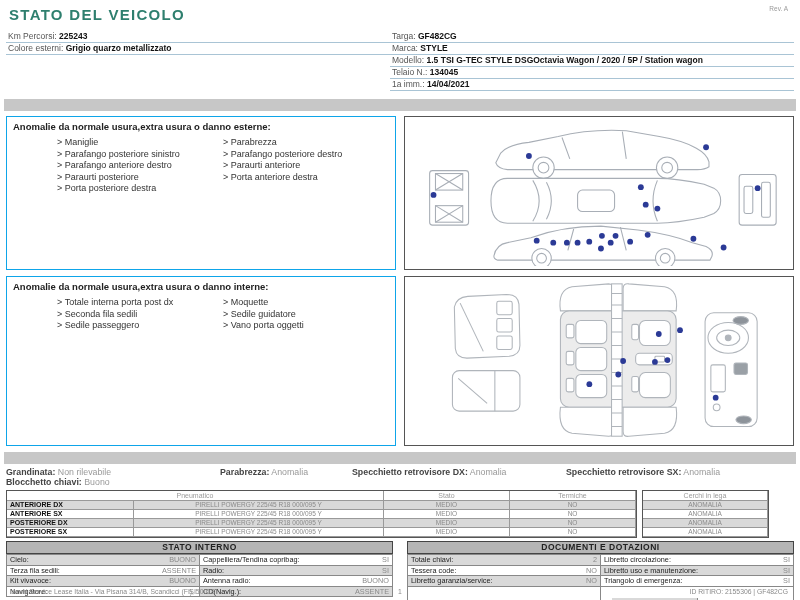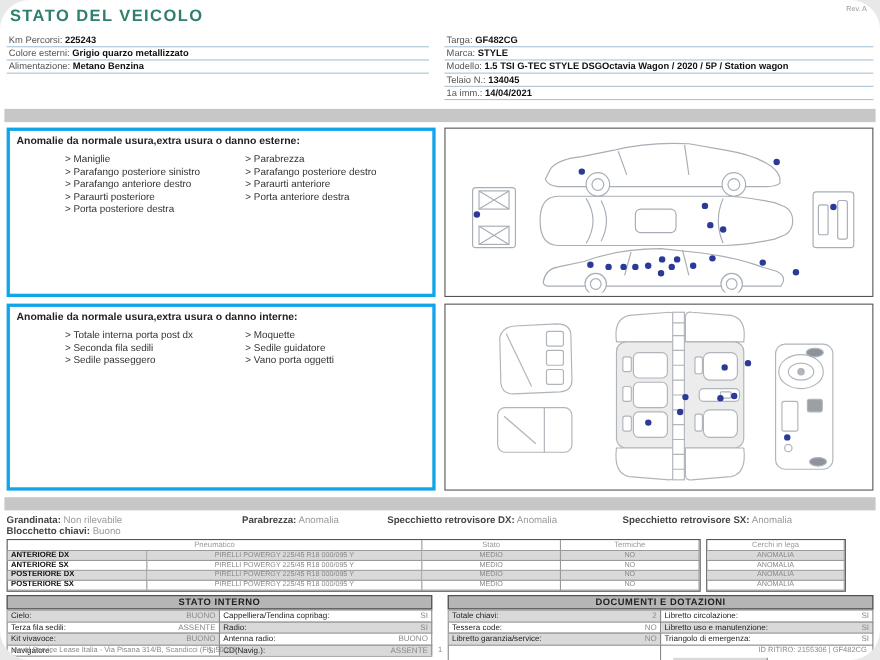--- a/index.html
+++ b/index.html
@@ -1,32 +1,32 @@
 <!DOCTYPE html>
 <html><head>
 <meta charset="utf-8">
 <style>
   html,body{margin:0;padding:0;background:#e8e8e8;}
   .page{position:relative;width:800px;height:600px;background:#fff;overflow:hidden;
-        font-family:"Liberation Sans", sans-serif;color:#222;border-radius:27px;}
+        font-family:"Liberation Sans", sans-serif;color:#222;}
   
   .rev{position:absolute;top:5px;right:12px;font-size:6.5px;color:#999;}
   h1.title{font-size:15px;font-weight:bold;color:#2e7f6e;letter-spacing:1.3px;margin:6px 0 8px 9px;}
-  .head{display:flex;gap:14px;margin:0 6px;}
+  .head{display:flex;margin:0 6px;}
   .hcol-l{width:384px;}
   .hcol-r{flex:1;}
   .field{font-size:8.5px;line-height:11px;border-bottom:1px solid #a9c4d5;padding:0 2px;}
   .flabel{color:#555;}
   .fvalue{font-weight:bold;color:#111;}
   
   .bar{height:12px;background:#c7c7c7;margin:8px 4px 5px;}
   .bar2{height:12px;background:#c7c7c7;margin:4px 4px 3px;}
   
   .sect{display:flex;gap:8px;margin:0 6px 6px;}
-  .txt-box{width:390px;min-width:390px;border:3px solid #0ea5e9;box-sizing:border-box;padding:4px 6px;}
+  .txt-box{width:390px;min-width:390px;border:1px solid #0ea5e9;box-sizing:border-box;padding:4px 6px;}
   .diag-box{flex:1;border:1px solid #555;box-sizing:border-box;display:flex;align-items:center;justify-content:center;}
   .h154{height:154px;} .h170{height:170px;}
   .anom-title{font-size:9.5px;font-weight:bold;margin-bottom:5px;}
   .anom-cols{display:flex;font-size:9px;line-height:11.5px;color:#333;margin-left:44px;}
   .anom-col{width:50%;}
   .anom-item::before{content:">\00a0 ";}
   
   .summary{margin:0 6px;font-size:8.8px;line-height:10px;}
   .sum-row{display:flex;}
   .sum-item .slabel{color:#444;font-weight:bold;}
@@ -71,24 +71,20 @@
 
   <div class="head">
     <div class="hcol-l">
       <div class="field">
         <span class="flabel">Km Percorsi:</span>
         <span class="fvalue">225243</span>
       </div>
       <div class="field">
         <span class="flabel">Colore esterni:</span>
         <span class="fvalue">Grigio quarzo metallizzato</span>
-      </div>
-      <div class="field">
-        <span class="flabel">Alimentazione:</span>
-        <span class="fvalue">Metano Benzina</span>
       </div>
     </div>
     <div class="hcol-r">
       <div class="field">
         <span class="flabel">Targa:</span>
         <span class="fvalue">GF482CG</span>
       </div>
       <div class="field">
         <span class="flabel">Marca:</span>
         <span class="fvalue">STYLE</span>

